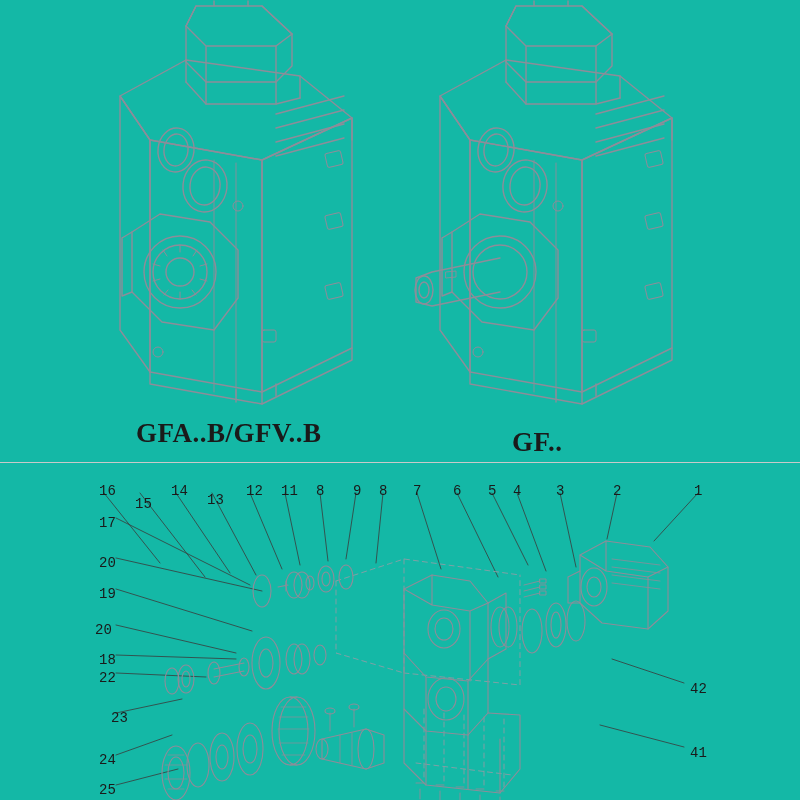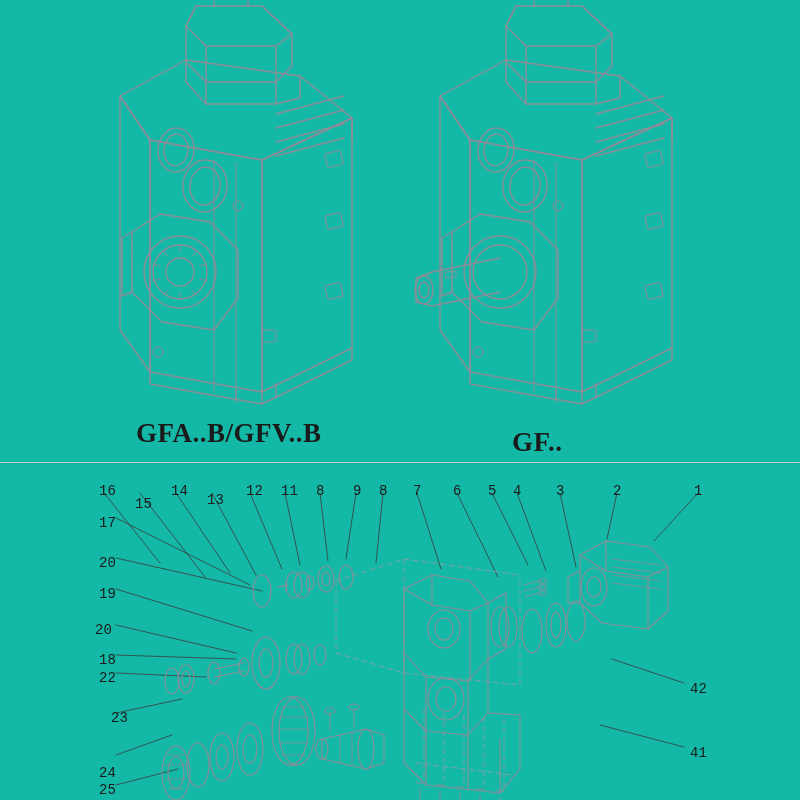--- a/index.html
+++ b/index.html
@@ -372,19 +372,19 @@
       <div class="num" style="left: 556px; top: 483px;">3</div>
       <div class="num" style="left: 613px; top: 483px;">2</div>
       <div class="num" style="left: 694px; top: 483px;">1</div>
       <div class="num" style="left: 99px; top: 515px;">17</div>
       <div class="num" style="left: 99px; top: 555px;">20</div>
       <div class="num" style="left: 99px; top: 586px;">19</div>
       <div class="num" style="left: 95px; top: 622px;">20</div>
       <div class="num" style="left: 99px; top: 652px;">18</div>
       <div class="num" style="left: 99px; top: 670px;">22</div>
       <div class="num" style="left: 111px; top: 710px; text-align: center;">23</div>
-      <div class="num" style="left: 99px; top: 752px; margin-top: 13px;">24</div>
+      <div class="num" style="left: 99px; top: 752px;">24</div>
       <div class="num" style="left: 99px; top: 782px; text-align: right;">25</div>
       <div class="num" style="left: 690px; top: 681px;">42</div>
       <div class="num" style="left: 690px; top: 745px;">41</div>
     </div>
 
 </div>
 
 </body></html>

